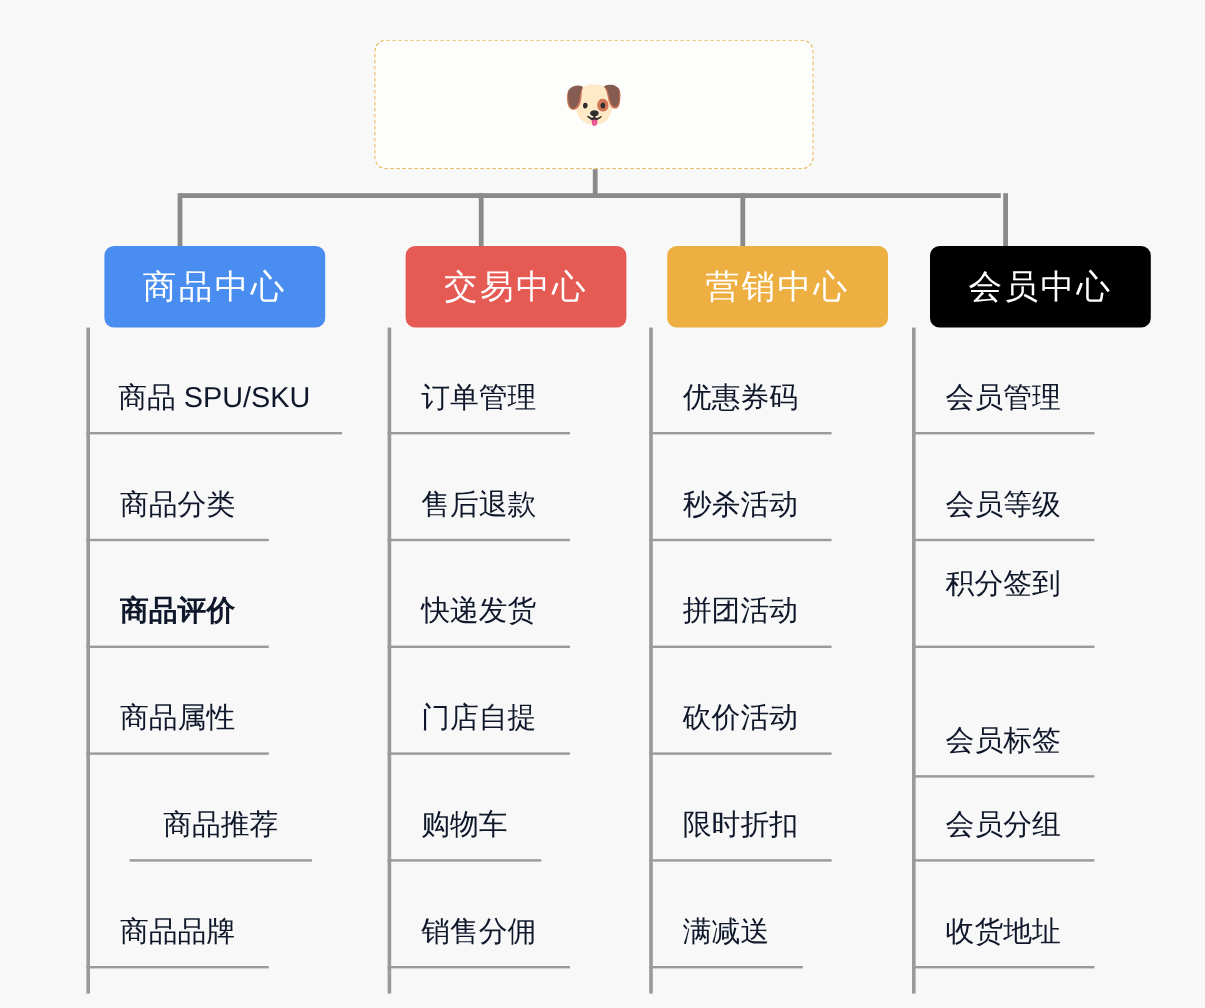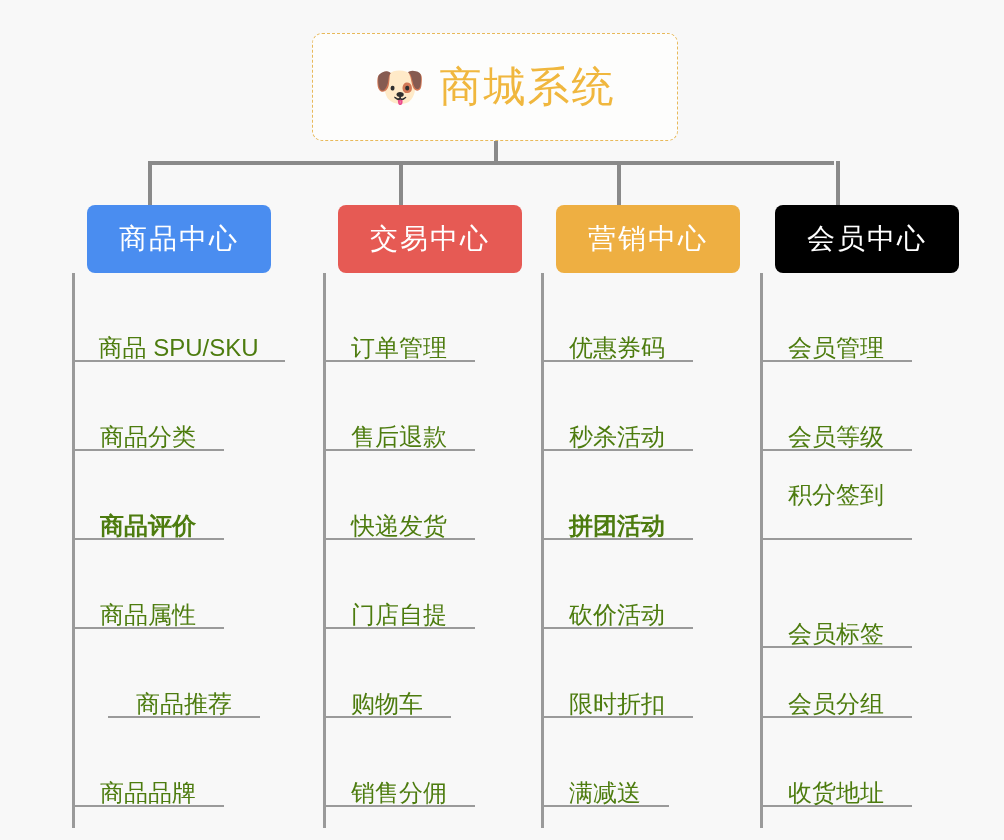--- a/index.html
+++ b/index.html
@@ -108,34 +108,33 @@
     left: 0;
     height: 89px;
     box-sizing: border-box;
     border-bottom: 2px solid #9a9a9a;
     display: flex;
     align-items: flex-end;
     justify-content: center;
   }
   .leaf-label {
     font-size: 24px;
-    color: #4d7c0f;
+    color: #0f172a;
     line-height: 1;
-    padding-bottom: 0;
+    padding-bottom: 16px;
     white-space: nowrap;
   }
 </style>
 </head>
 <body>
 
 <div id="mindmap">
 
   <div class="root-node">
     <span class="root-icon">🐶</span>
-    <span class="root-title">商城系统</span>
   </div>
 
   <div class="conn conn-stem"></div>
   <div class="conn conn-bus"></div>
 
   <div id="branch-layer">
       <div class="branch-header" style="left: 58px; width: 184px; background: rgb(74, 141, 240);">
         <span>商品中心</span>
       </div>
       <div class="leaf-column" style="left: 72px;">
@@ -187,21 +186,21 @@
         <span>营销中心</span>
       </div>
       <div class="leaf-column" style="left: 541px;">
         <div class="leaf-rail"></div>
         <div class="leaf-item" style="top: 0px; width: 152px;">
           <span class="leaf-label">优惠券码</span>
         </div>
         <div class="leaf-item" style="top: 89px; width: 152px;">
           <span class="leaf-label">秒杀活动</span>
         </div>
-        <div class="leaf-item" style="top: 178px; width: 152px; font-weight: bold;">
+        <div class="leaf-item" style="top: 178px; width: 152px;">
           <span class="leaf-label">拼团活动</span>
         </div>
         <div class="leaf-item" style="top: 267px; width: 152px;">
           <span class="leaf-label">砍价活动</span>
         </div>
         <div class="leaf-item" style="top: 356px; width: 152px;">
           <span class="leaf-label">限时折扣</span>
         </div>
         <div class="leaf-item" style="top: 445px; width: 128px;">
           <span class="leaf-label">满减送</span>

